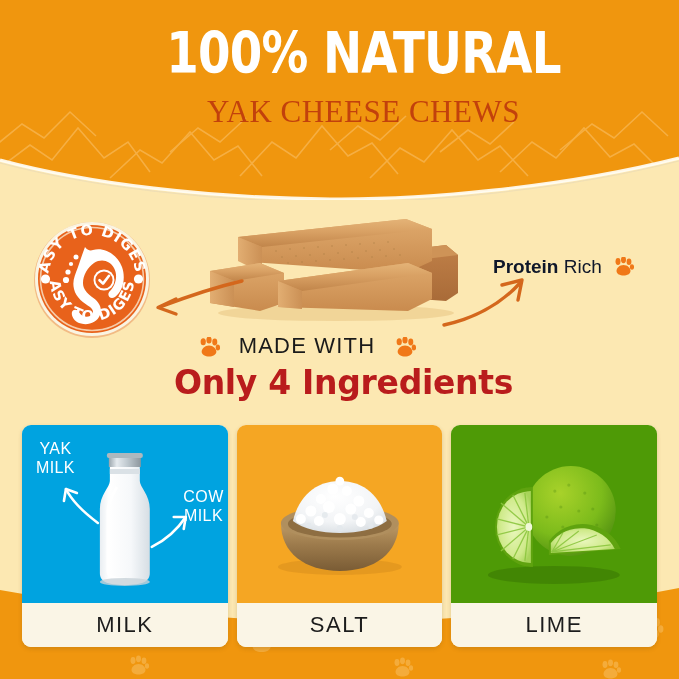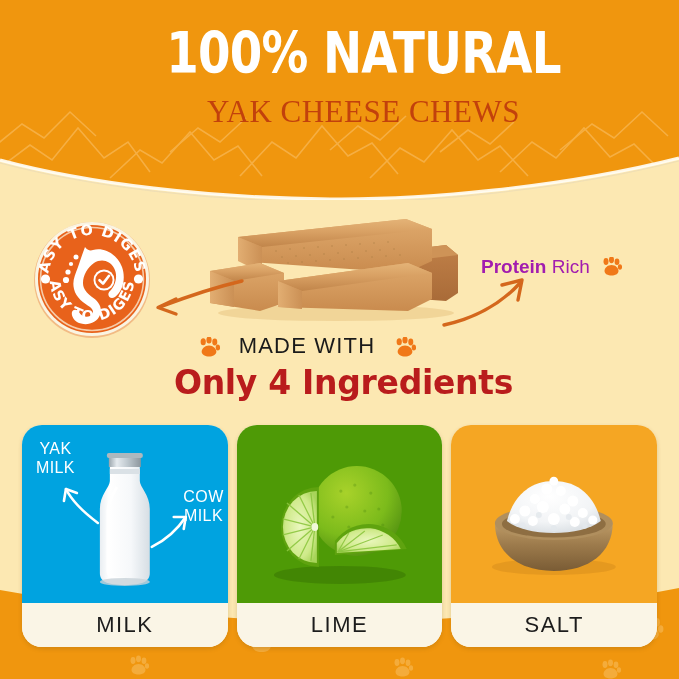--- a/index.html
+++ b/index.html
@@ -80,23 +80,23 @@
     width: 270px; height: 118px;
   }
 
   
   .arrow-left { position: absolute; left: 138px; top: 78px; width: 112px; height: 50px; }
   .arrow-right { position: absolute; left: 438px; top: 78px; width: 120px; height: 58px; }
 
   
   .protein-rich {
     position: absolute;
-    left: 481px; top: 61px;
+    left: 493px; top: 61px;
     font-size: 19px;
-    color: #a21caf;
+    color: #0f172a;
     white-space: nowrap;
   }
   .protein-rich .bold { font-weight: bold; }
   .protein-rich .reg { font-weight: normal; }
   .paw-inline {
     display: inline-block;
     vertical-align: -3px;
     margin-left: 6px;
   }
 
@@ -141,21 +141,21 @@
     left: 22px; top: 425px;
     width: 635px;
     height: 222px;
     display: flex;
     gap: 9px;
     z-index: 5;
   }
   .card {
     position: relative;
     flex: 1 1 0;
-    border-radius: 20px;
+    border-radius: 9px;
     background: #FAF5E6;
     box-shadow: 0 2px 4px rgba(120,80,20,0.22);
     overflow: hidden;
     display: flex;
     flex-direction: column;
   }
   .card-image {
     position: relative;
     height: 178px;
     overflow: hidden;
@@ -491,84 +491,20 @@
         <div class="milk-caption yak">
           <div>YAK</div>
           <div>MILK</div>
         </div>
         <div class="milk-caption cow">
           <div>COW</div>
           <div>MILK</div>
         </div>
       </div>
       <div class="card-label">MILK</div>
-    </div>
-
-    <div class="card">
-      <div class="card-image lime">
-        <svg width="100%" height="178" viewBox="0 0 206 178" preserveAspectRatio="xMidYMid meet">
-          <defs>
-            <radialGradient id="limeWhole" cx="38%" cy="30%" r="78%">
-              <stop offset="0%" stop-color="#A8D22A"></stop>
-              <stop offset="60%" stop-color="#7CBB1B"></stop>
-              <stop offset="100%" stop-color="#4E8C10"></stop>
-            </radialGradient>
-            <radialGradient id="limeFlesh" cx="50%" cy="50%" r="60%">
-              <stop offset="0%" stop-color="#EAF7BE"></stop>
-              <stop offset="70%" stop-color="#CFEA8A"></stop>
-              <stop offset="100%" stop-color="#A8D45A"></stop>
-            </radialGradient>
-          </defs>
-          <ellipse cx="103" cy="150" rx="66" ry="9" fill="#2F6204" opacity="0.35"></ellipse>
-          <g>
-
-            <circle cx="120" cy="86" r="45" fill="url(#limeWhole)"></circle>
-            <g opacity="0.25" fill="#3E7A0C">
-              <circle cx="104" cy="66" r="1.6"></circle>
-                <circle cx="118" cy="60" r="1.6"></circle>
-              <circle cx="134" cy="68" r="1.6"></circle>
-                <circle cx="110" cy="82" r="1.6"></circle>
-              <circle cx="128" cy="86" r="1.6"></circle>
-                <circle cx="142" cy="84" r="1.6"></circle>
-              <circle cx="112" cy="102" r="1.6"></circle>
-                <circle cx="130" cy="104" r="1.6"></circle>
-              <circle cx="96" cy="92" r="1.6"></circle>
-                <circle cx="146" cy="100" r="1.6"></circle>
-            </g>
-
-            <g>
-              <path d="M82,62 A38,40 0 1 0 82,142 Z" fill="#5FA30F"></path>
-              <path d="M80,66 A34,36 0 1 0 80,138 Z" fill="url(#limeFlesh)"></path>
-              <g stroke="#8CC63F" stroke-width="1.3" opacity="0.9" fill="none">
-                <path d="M78,102 L50,78"></path>
-                  <path d="M78,102 L46,94"></path>
-                <path d="M78,102 L46,110"></path>
-                  <path d="M78,102 L50,126"></path>
-                <path d="M78,102 L62,70"></path>
-                  <path d="M78,102 L62,134"></path>
-                <path d="M78,102 L74,68"></path>
-                  <path d="M78,102 L74,136"></path>
-              </g>
-              <ellipse cx="78" cy="102" rx="3.4" ry="4" fill="#F0F8D8"></ellipse>
-            </g>
-
-            <g transform="translate(0,6)">
-              <path d="M98,110 A42,42 0 0 1 170,118 L98,124 Z" fill="#5FA30F"></path>
-              <path d="M100,112 A38,38 0 0 1 164,118 L100,122 Z" fill="url(#limeFlesh)"></path>
-              <g stroke="#8CC63F" stroke-width="1.2" opacity="0.9" fill="none">
-                <path d="M101,121 L112,102"></path>
-                  <path d="M101,121 L128,100"></path>
-                <path d="M101,121 L146,104"></path>
-                  <path d="M101,121 L160,114"></path>
-              </g>
-            </g>
-          </g>
-        </svg>
-      </div>
-      <div class="card-label">LIME</div>
     </div>
 
     <div class="card">
       <div class="card-image salt">
         <svg width="100%" height="178" viewBox="0 0 206 178" preserveAspectRatio="xMidYMid meet">
           <defs>
             <linearGradient id="bowlGrad" x1="0" y1="0" x2="0" y2="1">
               <stop offset="0%" stop-color="#BE9B67"></stop>
               <stop offset="45%" stop-color="#9D7B4C"></stop>
               <stop offset="100%" stop-color="#7A5C35"></stop>
@@ -607,15 +543,79 @@
                 <circle cx="118" cy="92" r="3"></circle>
               <circle cx="72" cy="100" r="2.6"></circle>
                 <circle cx="134" cy="101" r="2.6"></circle>
               <circle cx="103" cy="103" r="3"></circle>
             </g>
           </g>
         </svg>
       </div>
       <div class="card-label">SALT</div>
     </div>
+
+    <div class="card">
+      <div class="card-image lime">
+        <svg width="100%" height="178" viewBox="0 0 206 178" preserveAspectRatio="xMidYMid meet">
+          <defs>
+            <radialGradient id="limeWhole" cx="38%" cy="30%" r="78%">
+              <stop offset="0%" stop-color="#A8D22A"></stop>
+              <stop offset="60%" stop-color="#7CBB1B"></stop>
+              <stop offset="100%" stop-color="#4E8C10"></stop>
+            </radialGradient>
+            <radialGradient id="limeFlesh" cx="50%" cy="50%" r="60%">
+              <stop offset="0%" stop-color="#EAF7BE"></stop>
+              <stop offset="70%" stop-color="#CFEA8A"></stop>
+              <stop offset="100%" stop-color="#A8D45A"></stop>
+            </radialGradient>
+          </defs>
+          <ellipse cx="103" cy="150" rx="66" ry="9" fill="#2F6204" opacity="0.35"></ellipse>
+          <g>
+
+            <circle cx="120" cy="86" r="45" fill="url(#limeWhole)"></circle>
+            <g opacity="0.25" fill="#3E7A0C">
+              <circle cx="104" cy="66" r="1.6"></circle>
+                <circle cx="118" cy="60" r="1.6"></circle>
+              <circle cx="134" cy="68" r="1.6"></circle>
+                <circle cx="110" cy="82" r="1.6"></circle>
+              <circle cx="128" cy="86" r="1.6"></circle>
+                <circle cx="142" cy="84" r="1.6"></circle>
+              <circle cx="112" cy="102" r="1.6"></circle>
+                <circle cx="130" cy="104" r="1.6"></circle>
+              <circle cx="96" cy="92" r="1.6"></circle>
+                <circle cx="146" cy="100" r="1.6"></circle>
+            </g>
+
+            <g>
+              <path d="M82,62 A38,40 0 1 0 82,142 Z" fill="#5FA30F"></path>
+              <path d="M80,66 A34,36 0 1 0 80,138 Z" fill="url(#limeFlesh)"></path>
+              <g stroke="#8CC63F" stroke-width="1.3" opacity="0.9" fill="none">
+                <path d="M78,102 L50,78"></path>
+                  <path d="M78,102 L46,94"></path>
+                <path d="M78,102 L46,110"></path>
+                  <path d="M78,102 L50,126"></path>
+                <path d="M78,102 L62,70"></path>
+                  <path d="M78,102 L62,134"></path>
+                <path d="M78,102 L74,68"></path>
+                  <path d="M78,102 L74,136"></path>
+              </g>
+              <ellipse cx="78" cy="102" rx="3.4" ry="4" fill="#F0F8D8"></ellipse>
+            </g>
+
+            <g transform="translate(0,6)">
+              <path d="M98,110 A42,42 0 0 1 170,118 L98,124 Z" fill="#5FA30F"></path>
+              <path d="M100,112 A38,38 0 0 1 164,118 L100,122 Z" fill="url(#limeFlesh)"></path>
+              <g stroke="#8CC63F" stroke-width="1.2" opacity="0.9" fill="none">
+                <path d="M101,121 L112,102"></path>
+                  <path d="M101,121 L128,100"></path>
+                <path d="M101,121 L146,104"></path>
+                  <path d="M101,121 L160,114"></path>
+              </g>
+            </g>
+          </g>
+        </svg>
+      </div>
+      <div class="card-label">LIME</div>
+    </div>
   </div>
 
 </div>
 
 </body></html>

